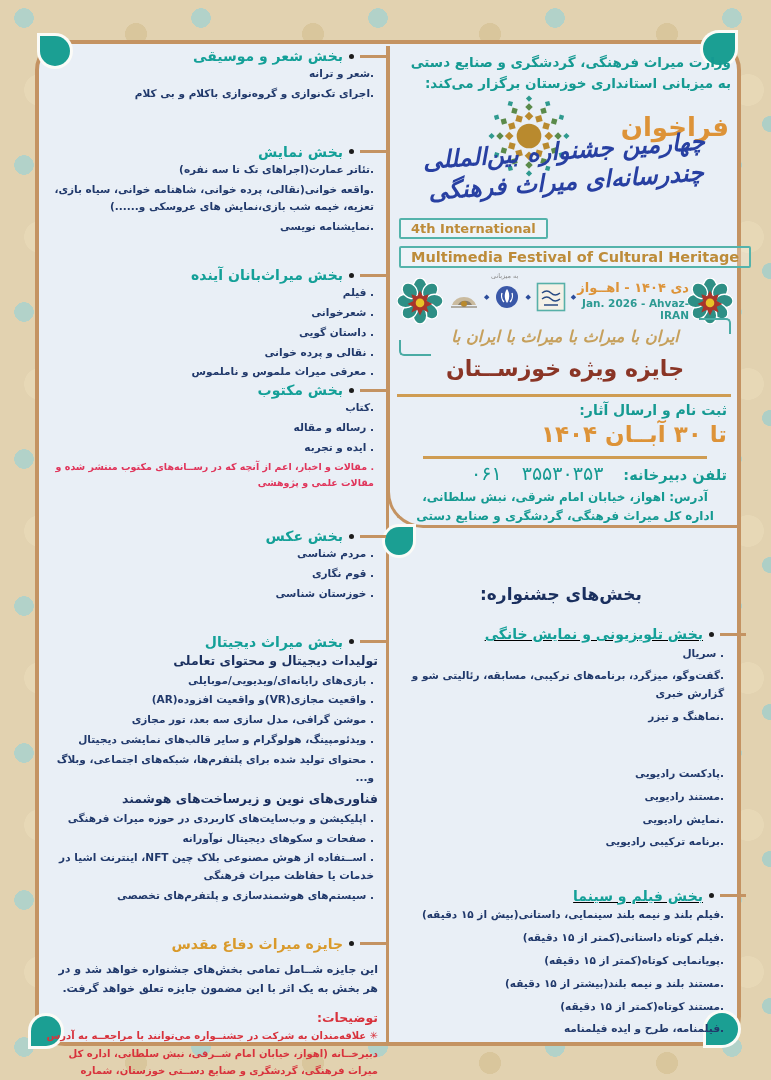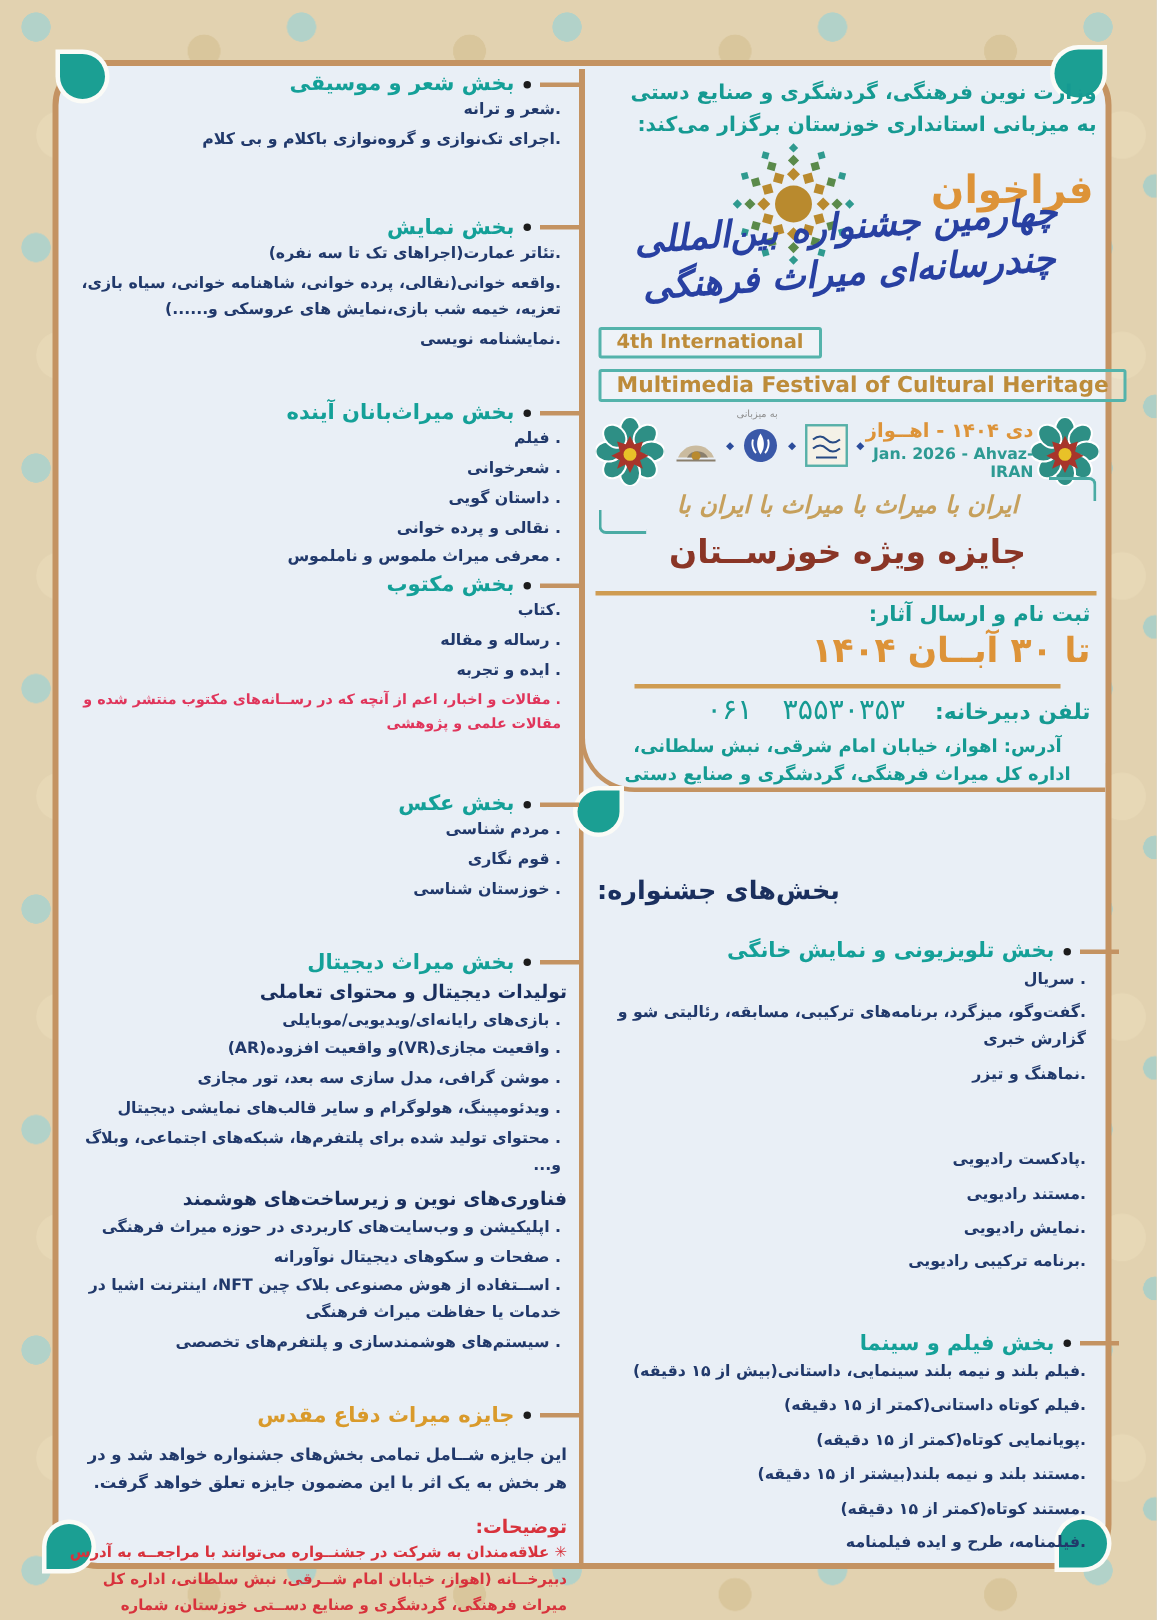--- a/index.html
+++ b/index.html
@@ -80,44 +80,44 @@
   .deadline{ position:absolute; right:8px; top:371px; color:#dd9338; font-weight:bold; font-size:23px; direction:rtl; }
   .hr2{ position:absolute; left:28px; top:406px; width:284px; height:3px; background:#cf9c52; }
   .phone-row{ position:absolute; right:8px; top:412px; width:324px; display:flex; direction:rtl; align-items:baseline; gap:20px; }
   .phone-label{ color:#159a92; font-weight:bold; font-size:14.5px; }
   .phone-num{ color:#159a92; font-weight:normal; font-size:19px; letter-spacing:3px; }
   .address{ position:absolute; left:0; top:438px; width:340px; text-align:center; direction:rtl;
      color:#159a92; font-weight:bold; font-size:12px; line-height:1.55; }
 
   
   .rb-panel{ position:absolute; left:398px; top:540px; width:336px; }
-  .rb-title{ direction:rtl; text-align:left; color:#1a2f5e; font-weight:bold; font-size:17px; margin-top:44px; padding-right:10px; }
+  .rb-title{ direction:rtl; text-align:center; color:#1a2f5e; font-weight:bold; font-size:17px; margin-top:44px; padding-right:10px; }
   .rbsec{ margin-top:22px; }
   .rbsec + .rbsec{ margin-top:34px; }
-  .rb-head{ display:flex; direction:rtl; align-items:center; gap:6px; }
+  .rb-head{ display:flex; direction:rtl; align-items:center; gap:6px;text-decoration:underline; }
   .rb-head .dash{ margin-right:-12px; }
   .rbitem{ direction:rtl; text-align:right; color:#21396b; font-weight:bold; font-size:10.5px; line-height:1.7; padding:2.5px 10px 2.5px 0; }
 </style>
 </head>
 <body>
 
 <div class="canvas">
   <div class="frame"></div>
   <div class="vdivider"></div>
   <div class="rt-border"></div>
 
   <div class="drop d1"></div>
   <div class="drop d2"></div>
   <div class="drop d3"></div>
   <div class="drop d4"></div>
   <div class="drop d5"></div>
 
   <div class="rt-panel">
     <div class="organizer">
-      <div>وزارت نوین فرهنگی، گردشگری و صنایع دستی</div>
+      <div>وزارت میراث فرهنگی، گردشگری و صنایع دستی</div>
       <div>به میزبانی استانداری خوزستان برگزار می‌کند:</div>
     </div>
 
     <div class="callout">فراخوان</div>
 
     <svg class="sunflower" width="92" height="88" viewBox="0 0 100 100">
       <defs>
         <g id="sfray">
           <rect x="46.5" y="24" width="7" height="7" fill="#b98a2e" transform="rotate(45 50 27.5)"></rect>
           <rect x="47" y="14" width="6" height="6" fill="#5a8a4a" transform="rotate(45 50 17)"></rect>

